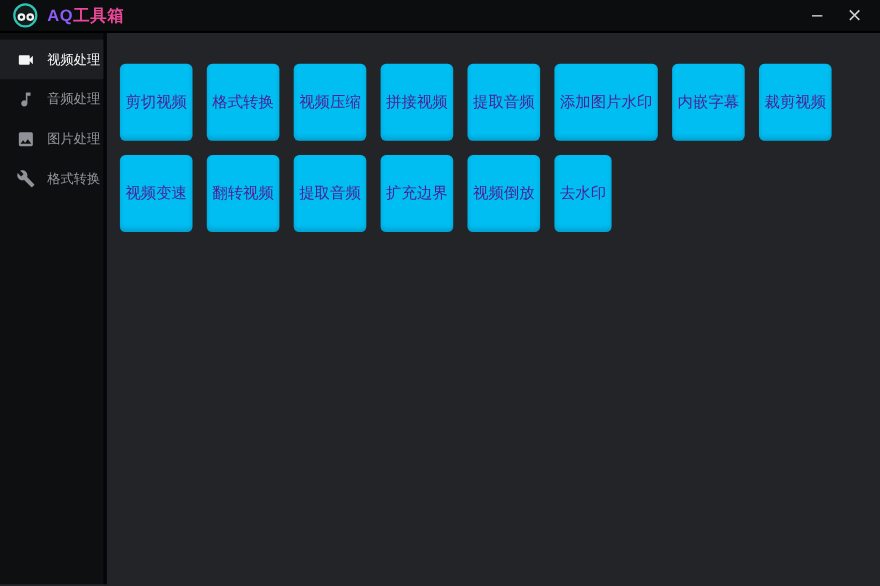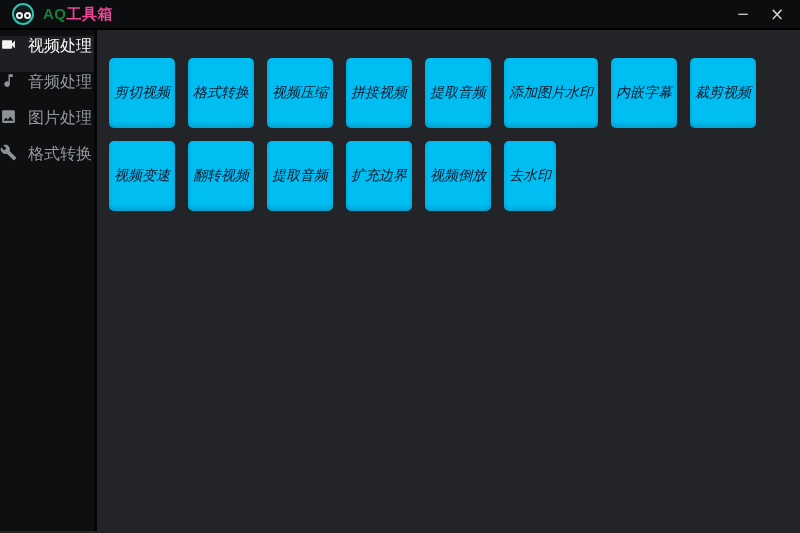--- a/index.html
+++ b/index.html
@@ -24,56 +24,56 @@
   .logo .eye {
     position:absolute; top:7px; width:7px; height:7px;
     border-radius:50%; background:#f2f2f2;
   }
   .logo .eye.l { left:2px; } .logo .eye.r { left:10px; }
   .logo .eye::after {
     content:""; position:absolute; left:2px; top:2px;
     width:3px; height:3px; border-radius:50%; background:#10201f;
   }
   .app-title { margin-left:9px; font-size:15px; font-weight:bold; letter-spacing:.5px; }
-  .app-title .accent { color:#15803d; }
+  .app-title .accent { color:#8b5cf6; }
   .app-title .rest { color:#ec4899; }
   .win-controls { margin-left:auto; display:flex; height:100%; }
   .win-btn {
     width:34px; height:100%; display:flex; align-items:center; justify-content:center;
     color:#cfcfcf; font-size:15px; background:transparent; border:none; cursor:pointer;
     font-family:"DejaVu Sans",sans-serif;
   }
   .win-btn.close { font-size:17px; margin-right:6px; }
   
   .app { display:flex; height:501px; }
   .sidebar {
     width:97px; background:#0e0f11; border-right:3px solid #050506;
     padding-top:6px; flex:0 0 auto;
   }
   .side-item {
-    height:36px; display:flex; align-items:flex-start;
-    gap:11px;
-    color:#94979b; font-size:16px; cursor:pointer; user-select:none;
+    height:36px; display:flex; align-items:center;
+    padding-left:15px; gap:11px;
+    color:#94979b; font-size:12px; cursor:pointer; user-select:none;
   }
   .side-item svg { width:17px; height:17px; fill:#8f9296; flex:0 0 auto; }
   .side-item.selected { background:#1d1f22; color:#fafafa; }
   .side-item.selected svg { fill:#f4f4f4; }
   
   .content {
     flex:1; padding:28px 12px 12px 12px;
     display:flex; flex-wrap:wrap; gap:13px; align-content:flex-start;
   }
   .tool-btn {
     height:70px; padding:0 5px;
-    background:#00bdf2; color:#0f172a;
+    background:#00bdf2; color:#4c1d95;
     font-size:14px; font-family:inherit;
     border:none; border-radius:5px;
     display:flex; align-items:center; justify-content:center;
     box-shadow: inset 0 -3px 4px rgba(0,0,0,.15);
-    cursor:pointer; white-space:nowrap;font-style:italic;
+    cursor:pointer; white-space:nowrap;
   }
 </style>
 </head>
 <body>
 
 <div class="titlebar">
   <div class="logo">
     <span class="eye l"></span>
       <span class="eye r"></span>
   </div>

